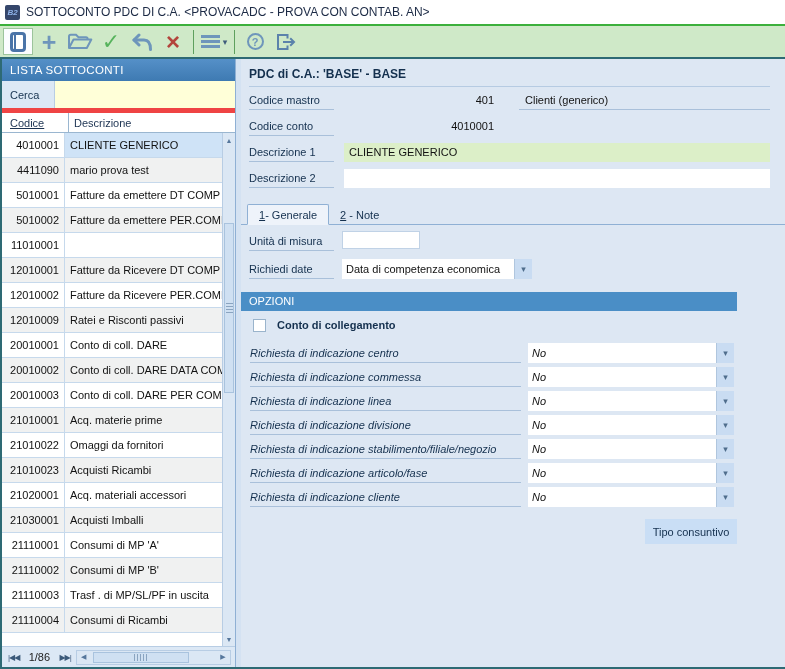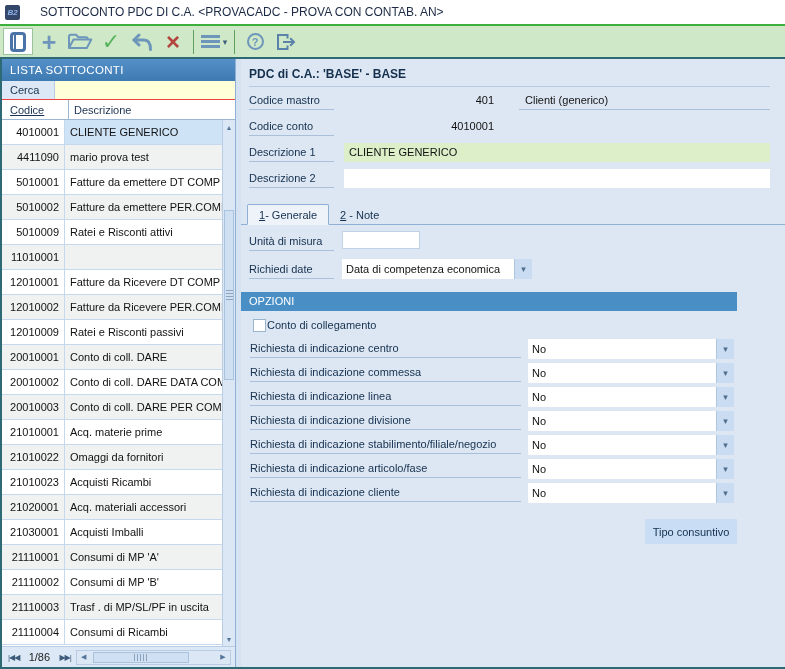--- a/index.html
+++ b/index.html
@@ -4,21 +4,21 @@
 <style>
   * { box-sizing: border-box; margin: 0; padding: 0; }
   html,body { width:785px; height:669px; }
   body {
     font-family: "Liberation Sans", "DejaVu Sans", sans-serif;
     font-size: 11px; color:#16324f; background:#ffffff; overflow:hidden;
   }
   .window { width:785px; height:669px; position:relative; }
 
   
-  .titlebar { height:24px; background:#ffffff; display:flex; align-items:center; padding-left:5px; gap:20px; }
+  .titlebar { height:24px; background:#ffffff; display:flex; align-items:center; padding-left:5px; gap:6px; }
   .logo { width:15px; height:15px; background:#35466b; color:#8fb2e8; font-size:8px; font-weight:bold;
           font-style:italic; border-radius:2px; display:flex; align-items:center; justify-content:center; flex:0 0 auto;}
   .title { font-size:12px; color:#1c2a45; white-space:nowrap; }
 
   
   .toolbar { height:35px; background:#cfe9c8; border-top:2px solid #3cb03c; border-bottom:2px solid #2e6a74;
              display:flex; align-items:center; padding:0 3px; gap:1px; }
   .tbtn { min-width:30px; height:27px; display:flex; align-items:center; justify-content:center; color:#6e96bb; }
   .tbtn.selected { background:#fbfdff; border:1px solid #9cc49c; }
   .tsep { width:1px; height:24px; background:#5ea05e; margin:0 4px; flex:0 0 auto; }
@@ -33,21 +33,21 @@
   .help-circle { width:17px; height:17px; border:2px solid #6e96bb; border-radius:50%; color:#6e96bb;
                  font-size:11px; font-weight:bold; display:flex; align-items:center; justify-content:center; }
 
   
   .content { height:610px; display:flex; border-left:2px solid #2e6a74; border-bottom:2px solid #2e6a74; background:#dde7f3; }
 
   
   .sidebar { width:233px; display:flex; flex-direction:column; background:#dce8f5; flex:0 0 auto; }
   .sb-header { height:22px; background:linear-gradient(#5590c8,#3e7ab2); color:#ffffff; font-size:11.5px;
                display:flex; align-items:center; padding-left:8px; letter-spacing:.3px; flex:0 0 auto;}
-  .search-row { height:19px; display:flex; border-bottom:1px solid #ef4444; flex:0 0 auto;}
+  .search-row { height:32px; display:flex; border-bottom:5px solid #ef4444; flex:0 0 auto;}
   .search-label { width:52px; padding-left:8px; display:flex; align-items:center; color:#16324f; }
   .search-input { flex:1; background:#ffffd8; border:none; border-left:1px solid #b8cde4;
                   font:11px "Liberation Sans",sans-serif; padding:0 3px; outline:none; }
   .thead { height:20px; display:flex; background:#ffffff; border-bottom:1px solid #9ab6d0; color:#1c3352; flex:0 0 auto;}
   .th-code { width:67px; padding-left:8px; display:flex; align-items:center; border-right:1px solid #9ab6d0;text-decoration:underline; }
   .th-desc { flex:1; padding-left:5px; display:flex; align-items:center; }
   .list { flex:1; position:relative; background:#ffffff; overflow:hidden; }
   .rows { position:absolute; left:0; top:0; right:13px; }
   .lrow { height:25px; display:flex; border-bottom:1px solid #c6d9ec; background:#ffffff; cursor:default; }
   .lrow:nth-child(even) { background:#f0f1f1; }
@@ -99,24 +99,24 @@
   .ginput { width:78px; height:18px; background:#ffffff; border:1px solid #c0d2e6;
             font:11px "Liberation Sans",sans-serif; padding:0 3px; outline:none; }
   .dd { display:flex; height:20px; background:#ffffff; }
   .dd-val { flex:1; line-height:20px; padding:0 4px; color:#121212; white-space:nowrap; overflow:hidden; }
   .dd-btn { width:18px; background:#c9dcf2; border-left:1px solid #b0c6de; color:#4f6d8c;
             display:flex; align-items:center; justify-content:center; font-size:9px; flex:0 0 auto; }
   .gselect { width:190px; }
 
   .opz-bar { margin-top:7px; width:496px; height:19px; background:#4a8ec6; color:#ffffff;
              line-height:19px; padding-left:8px; }
-  .chk-row { height:28px; display:flex; align-items:center; padding-left:12px; gap:1px; }
+  .chk-row { height:28px; display:flex; align-items:center; padding-left:12px; gap:11px;font-weight:bold; }
   .checkbox { width:13px; height:13px; background:#ffffff; border:1px solid #9ab4cc; flex:0 0 auto; }
 
-  .opt-row { height:24px; display:flex; align-items:flex-start; padding-left:9px; }
+  .opt-row { height:24px; display:flex; align-items:flex-end; padding-left:9px;font-style:italic; }
   .opt-label { width:271px; height:19px; line-height:19px; border-bottom:1px solid #a9c0da; flex:0 0 auto; }
   .opt-row .dd { width:206px; margin-left:7px; }
 
   .consuntivo { align-self:flex-end; margin:12px 48px 0 0; width:92px; height:25px; background:#c9def5;
                 border:none; color:#14304e; font:11px "Liberation Sans",sans-serif;
                 display:flex; align-items:center; justify-content:center; cursor:default; }
 </style>
 </head>
 <body>
 
@@ -191,24 +191,20 @@
               <span class="lcode">4411090</span>
               <span class="ldesc">mario prova test</span>
             </div>
             <div class="lrow">
               <span class="lcode">5010001</span>
               <span class="ldesc">Fatture da emettere DT COMP</span>
             </div>
             <div class="lrow">
               <span class="lcode">5010002</span>
               <span class="ldesc">Fatture da emettere PER.COMP</span>
-            </div>
-            <div class="lrow">
-              <span class="lcode">5010009</span>
-              <span class="ldesc">Ratei e Risconti attivi</span>
             </div>
             <div class="lrow">
               <span class="lcode">11010001</span>
             </div>
             <div class="lrow">
               <span class="lcode">12010001</span>
               <span class="ldesc">Fatture da Ricevere DT COMP</span>
             </div>
             <div class="lrow">
               <span class="lcode">12010002</span>

